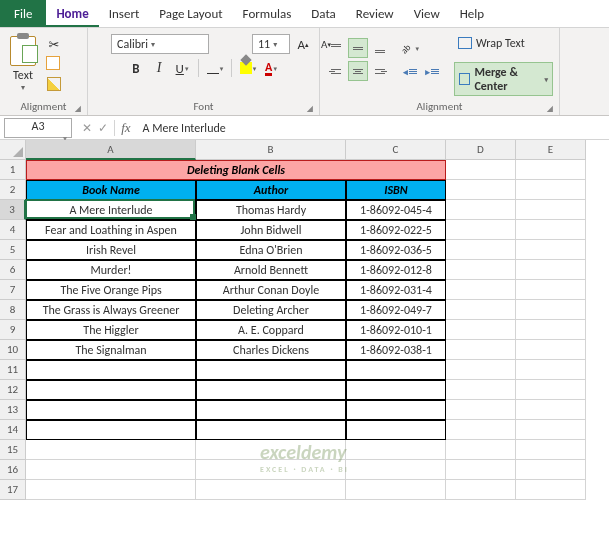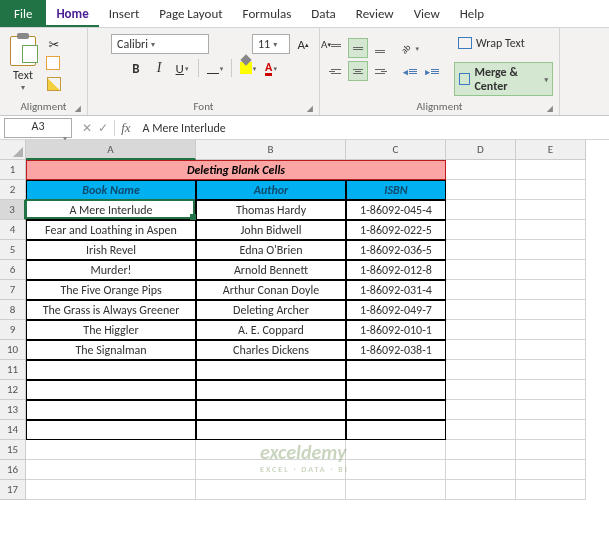--- a/index.html
+++ b/index.html
@@ -72,21 +72,21 @@
 .corner::after{content:'';position:absolute;right:2px;bottom:2px;border:5px solid transparent;border-right-color:#b0b0b0;border-bottom-color:#b0b0b0;}
 .rh{width:26px;height:20px;background:#f0f0f0;border-right:1px solid #ccc;border-bottom:1px solid #ccc;text-align:center;font-size:11px;color:#555;line-height:20px;}
 .rh.sel{background:#d8d8d8;border-right:2px solid #217346;}
 .colheads{display:flex;}
 .ch{height:20px;background:#f0f0f0;border-right:1px solid #ccc;border-bottom:1px solid #ccc;text-align:center;font-size:11px;color:#555;line-height:20px;}
 .ch.sel{background:#d8d8d8;border-bottom:2px solid #217346;}
 .cells{position:relative;}
 .row{display:flex;}
 .cell{height:20px;border-right:1px solid #d4d4d4;border-bottom:1px solid #d4d4d4;font-size:12px;display:flex;align-items:center;justify-content:center;overflow:hidden;white-space:nowrap;}
 .title-cell{background:#fca5a5;color:#000;font-weight:bold;font-style:italic;border:1px solid #b91c1c;}
-.hdr-cell{background:#00b0f0;color:#0c4a6e;font-weight:bold;font-style:italic;border:1px solid #000;}
+.hdr-cell{background:#00b0f0;color:#000000;font-weight:bold;font-style:italic;border:1px solid #000;}
 .data-cell{border:1px solid #000;background:#fff;}
 .blank-cell{border:1px solid #000;background:#fff;}
 .empty-cell{background:#fff;}
 .wA{width:170px;} .wB{width:150px;} .wC{width:100px;} .wD{width:70px;} .wE{width:70px;}
 .active-outline{position:absolute;border:2px solid #217346;pointer-events:none;}
 .active-outline::after{content:'';position:absolute;right:-3px;bottom:-3px;width:6px;height:6px;background:#217346;}
 
 .watermark{position:absolute;left:50%;bottom:60px;transform:translateX(-50%);opacity:0.35;font-size:20px;font-weight:bold;color:#6a8a4a;font-style:italic;pointer-events:none;}
 .watermark small{display:block;font-size:8px;letter-spacing:2px;text-align:center;font-style:normal;}
 </style>

